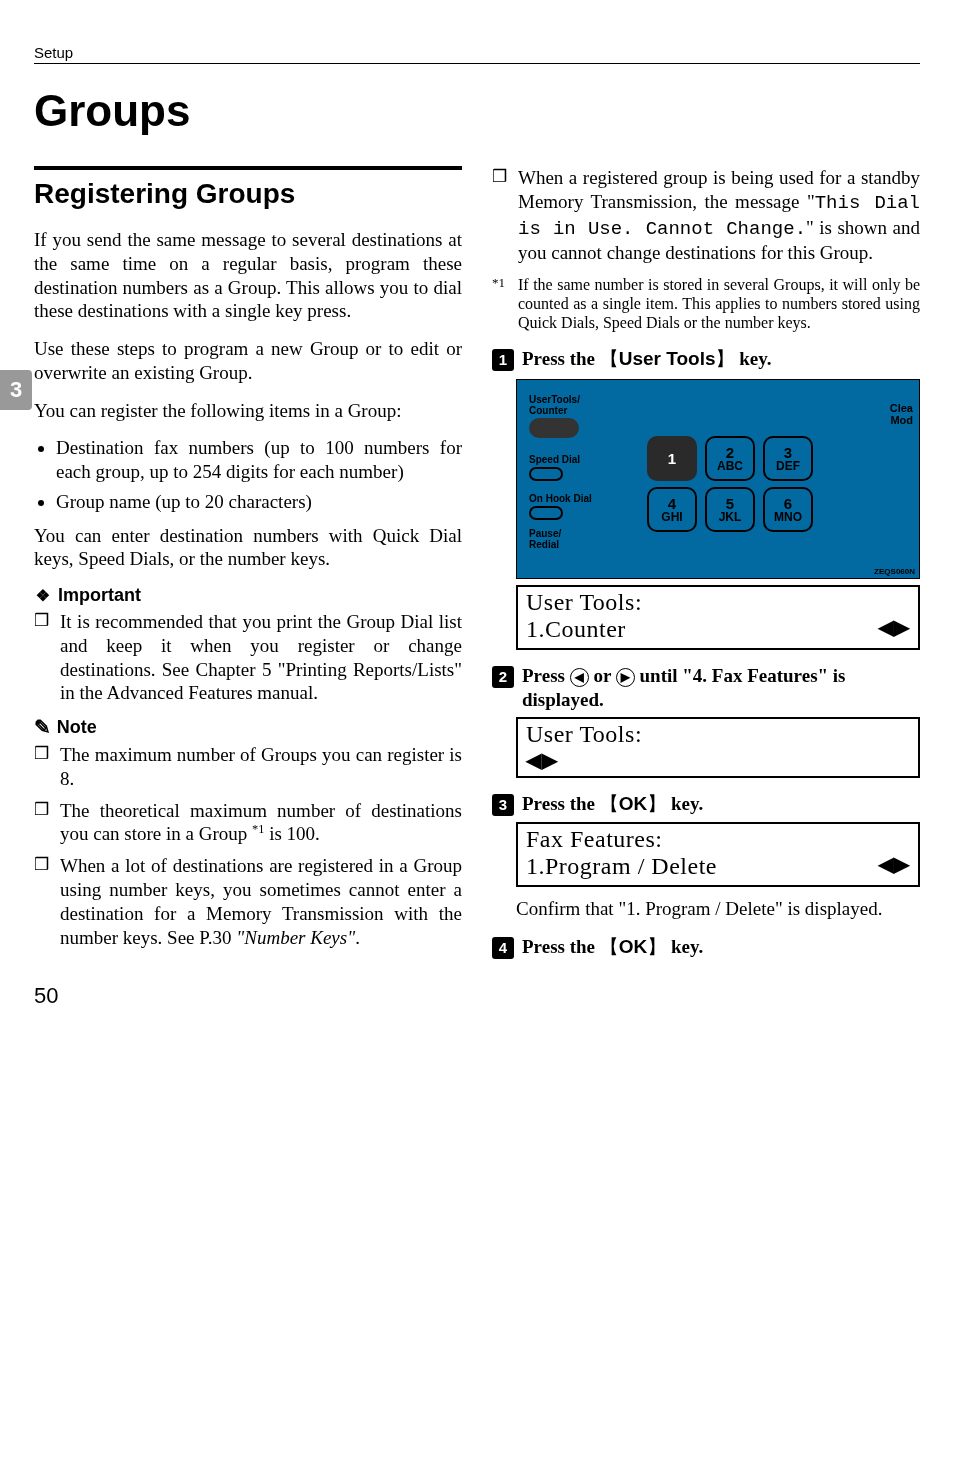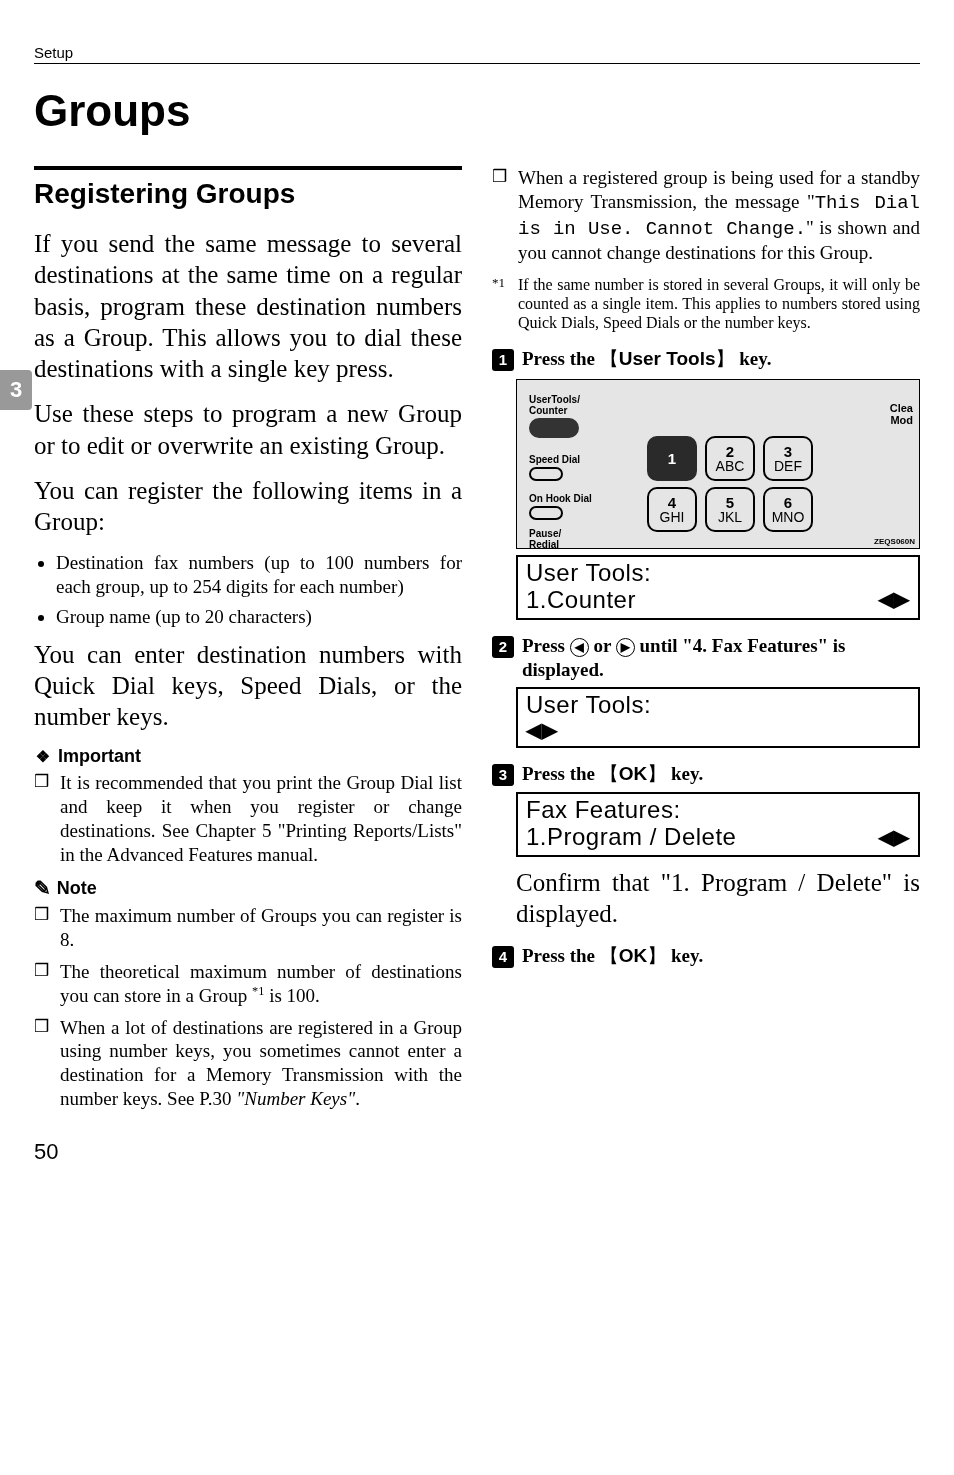--- a/index.html
+++ b/index.html
@@ -55,21 +55,21 @@
     border-top: 4px solid #000;
     margin-bottom: 8px;
   }
   h2.subtitle {
     font-family: Arial, Helvetica, sans-serif;
     font-weight: bold;
     font-size: 28px;
     margin: 0 0 18px 0;
   }
   p.body {
-    font-size: 25px;
+    font-size: 19px;
     line-height: 1.25;
     margin: 0 0 14px 0;
     text-align: justify;
   }
   ul.bullets {
     list-style: disc;
     padding-left: 22px;
     margin: 0 0 10px 0;
   }
   ul.bullets li {
@@ -170,23 +170,23 @@
     align-items: center;
     justify-content: center;
     width: 19px; height: 19px;
     border: 1.5px solid #000;
     border-radius: 50%;
     font-size: 12px;
     vertical-align: middle;
   }
   .panel-photo {
     border: 1px solid #000;
-    height: 170px;
+    height: 200px;
     margin: 8px 0 6px 24px;
-    background: #e5e5e5;
+    background: #0369a1;
     position: relative;
     overflow: hidden;
     font-family: Arial, Helvetica, sans-serif;
   }
   .panel-photo .labels-col {
     position: absolute;
     left: 12px; top: 14px;
     font-size: 10px;
     font-weight: bold;
     line-height: 1.1;
@@ -218,42 +218,41 @@
     border: 2px solid #000;
     border-radius: 10px;
     display: flex;
     flex-direction: column;
     align-items: center;
     justify-content: center;
     font-weight: bold;
     font-size: 15px;
     line-height: 1;
   }
-  .panel-photo .key .sub { font-size: 14px; font-weight: normal; }
+  .panel-photo .key .sub { font-size: 12px; font-weight: bold; }
   .panel-photo .key.dark { background:#2a2a2a; color:#fff; border-color:#2a2a2a; }
   .panel-photo .clea {
     position:absolute; right:6px; top:22px; font-size:11px; font-weight:bold; text-align:right; line-height:1.1;
   }
   .panel-photo .code {
     position:absolute; right:4px; bottom:2px; font-size:8px; font-weight:bold;margin-left:24px;
   }
   .lcd {
     border: 2.5px solid #000;
     margin: 6px 0 10px 24px;
     padding: 2px 8px 4px 8px;
     font-family: Arial, Helvetica, sans-serif;
   }
   .lcd .lcd-line {
-    font-family: Liberation Sans, sans-serif;
+    font-family: Liberation Serif, serif;
     font-size: 24px;
     letter-spacing: 0.5px;
     line-height: 1.15;
     display: flex;
     justify-content: space-between;
-    align-items: center;
   }
   .lcd-arrows {
     font-size: 20px;
     font-weight: bold;
   }
   .ref-italic { font-style: italic; }
   sup { font-size: 0.65em; }
   .pagenum {
     font-family: Arial, Helvetica, sans-serif;
     font-size: 22px;

